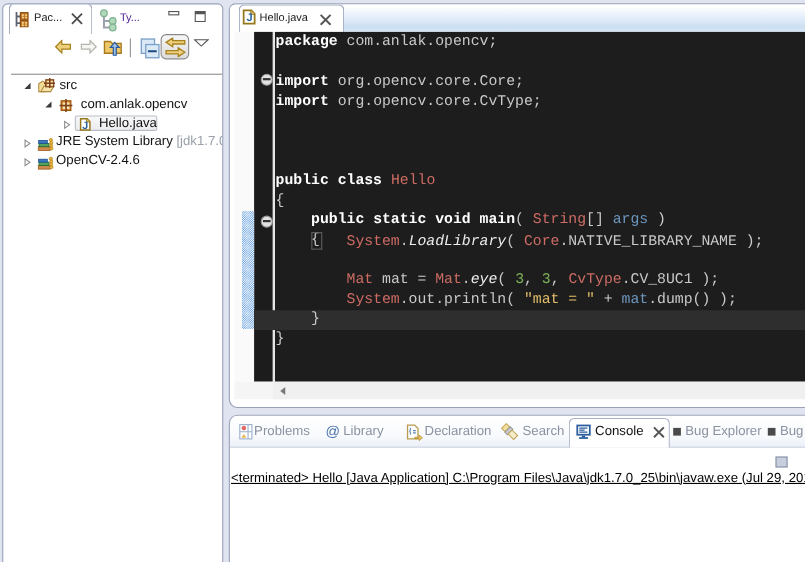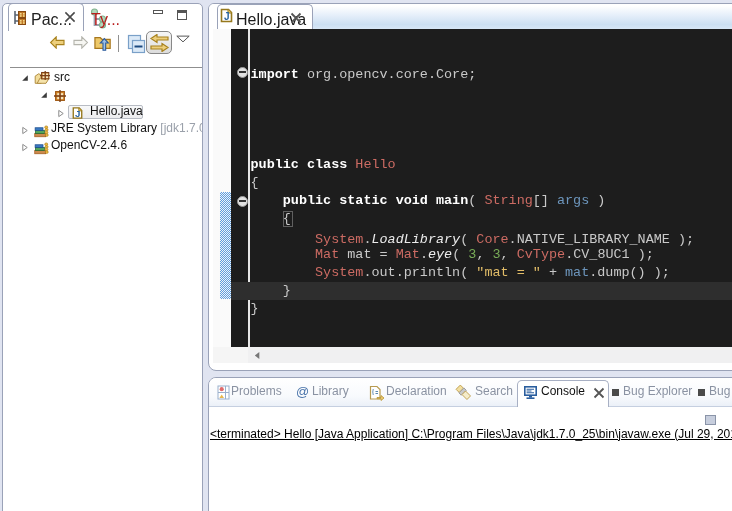--- a/index.html
+++ b/index.html
@@ -1,19 +1,19 @@
 <!DOCTYPE html>
 <html><head><meta charset="utf-8"><style>
 html,body{margin:0;padding:0}
 body{width:732px;height:511px;overflow:hidden;background:#e0e4f1;font-family:"Liberation Sans",sans-serif;position:relative}
 .abs{position:absolute}
 #leftp{position:absolute;left:2px;top:3px;width:199px;height:512px;background:#fff;border:1px solid #9aa2b8;border-radius:5px 5px 0 0;overflow:hidden}
 #edp{position:absolute;left:208px;top:3px;width:532px;height:366px;background:#fff;border:1px solid #9aa2b8;border-radius:6px 0 0 8px;overflow:hidden}
 #botp{position:absolute;left:208px;top:377px;width:532px;height:140px;background:#fff;border:1px solid #9aa2b8;border-radius:8px 0 0 0;overflow:hidden}
-.tabtxt{font-size:16px;color:#333}
+.tabtxt{font-size:10px;color:#333}
 .icon{position:absolute}
 #edtabbar{position:absolute;left:0;top:0;right:0;height:25px;background:#fff}
 #edtabgrad{position:absolute;left:103px;top:0;right:0;height:25px;background:linear-gradient(#ffffff 8%,#e9f1fb 40%,#ccdff2 82%,#d7e6f6)}
 #edtab{position:absolute;left:8px;top:0;width:96px;height:25px;background:#fff;border:1px solid #9aa2b8;border-bottom:none;border-radius:5px 5px 0 0;box-sizing:border-box}
 .codeline{position:absolute;white-space:pre;font-family:"Liberation Mono",monospace;font-size:13.45px;line-height:18px;color:#c9c9c9}
 .kw{color:#fff;font-weight:bold}
 .cls{color:#cc6b63}
 .mi{color:#ececec;font-style:italic}
 .num{color:#79ad58}
 .str{color:#e2bd68}
@@ -44,21 +44,21 @@
  <svg class="icon" style="left:61px;top:7px" width="12" height="12" viewBox="0 0 13 13">
       <path d="M1.5 1.5 L11.5 11.5 M11.5 1.5 L1.5 11.5" stroke="#4a4a4a" stroke-width="1.7"></path>
     </svg>
 
  <svg class="icon" style="left:87px;top:3px" width="18" height="22" viewBox="0 0 18 22">
    <path d="M4.5 7 V18 H10 M4.5 12 H10" stroke="#9aa0ad" stroke-width="1.8" fill="none"></path>
    <circle cx="4.5" cy="5" r="3" fill="#b2d8bc" stroke="#7fb28e" stroke-width="1.1"></circle>
    <circle cx="12.5" cy="12" r="3" fill="#b2d8bc" stroke="#7fb28e" stroke-width="1.1"></circle>
    <circle cx="12.5" cy="18" r="3" fill="#b2d8bc" stroke="#7fb28e" stroke-width="1.1"></circle>
  </svg>
- <div class="abs tabtxt" style="left:88px;top:7px;color:#b91c1c">Ty...</div>
+ <div class="abs tabtxt" style="left:106px;top:7px;color:#4c1d95">Ty...</div>
 
  <div class="abs" style="left:150px;top:6px;width:8px;height:2px;border:1.5px solid #555"></div>
  <div class="abs" style="left:174px;top:6px;width:8px;height:6px;border:1.5px solid #555;border-top-width:3px"></div>
 
  <svg class="icon" style="left:46px;top:32px" width="17" height="13" viewBox="0 0 19 15">
    <path d="M8 1 L1.5 7.5 L8 14 L8 10 L17 10 L17 5 L8 5 Z" fill="#edcf7c" stroke="#a8821e" stroke-width="1.3"></path>
  </svg>
  <svg class="icon" style="left:69px;top:32px" width="17" height="13" viewBox="0 0 19 15">
    <path d="M11 1 L17.5 7.5 L11 14 L11 10 L2 10 L2 5 L11 5 Z" fill="#f6f6f2" stroke="#b4b4ac" stroke-width="1.3"></path>
  </svg>
@@ -103,20 +103,21 @@
       <path d="M8.5 1.5 L8.5 8.5 L1.5 8.5 Z" fill="#3b3b3b"></path>
     </svg>
  <svg class="icon" style="left:51px;top:85.5px" width="12" height="12" viewBox="0 0 15 15">
    <rect x="2" y="2" width="11" height="11" fill="#d8882a" stroke="#a05a14" stroke-width="1.4"></rect>
    <rect x="4" y="4" width="3" height="3" fill="#f5e6c0"></rect>
       <rect x="8.4" y="4" width="3" height="3" fill="#f5e6c0"></rect>
    <rect x="4" y="8.4" width="3" height="3" fill="#f5e6c0"></rect>
       <rect x="8.4" y="8.4" width="3" height="3" fill="#f5e6c0"></rect>
    <path d="M7.5 0 V15 M0 7.5 H15" stroke="#7a4018" stroke-width="1.7"></path>
  </svg>
+ <div class="abs" style="left:70.5px;top:81.5px;font-size:12px;line-height:17px;color:#111">com.anlak.opencv</div>
  <svg class="icon" style="left:54px;top:104.5px" width="8" height="9" viewBox="0 0 9 10">
       <path d="M2 1.5 L7 5 L2 8.5 Z" fill="#fff" stroke="#8a8a8a" stroke-width="1.1"></path>
     </svg>
  <div class="abs" style="left:65px;top:100.5px;width:75px;height:14px;background:linear-gradient(#f7f8f9,#ececee);border:1px solid #b8bcc4;border-radius:2px;box-sizing:border-box"></div>
  <svg class="icon" style="left:69px;top:101.5px" width="11" height="14" viewBox="0 0 13 15">
    <path d="M1.5 1.5 H8.5 L11.5 4.5 V13.5 H1.5 Z" fill="#fff" stroke="#96781c" stroke-width="1.6"></path>
    <path d="M8 1.5 L8 5 L11.5 5" fill="#e8c96a" stroke="#96781c" stroke-width="1"></path>
    <text x="3.4" y="12.3" font-family="Liberation Sans" font-weight="bold" font-size="11.5" fill="#2a64a0">J</text>
  </svg>
  <div class="abs" style="left:87px;top:98.5px;font-size:12px;line-height:17px;color:#111">Hello.java</div>
@@ -173,27 +174,29 @@
 
  <div class="abs" style="left:11px;top:188px;width:11px;height:107px;background-color:#eef4fb;background-image:linear-gradient(45deg,#619ddb 25%,transparent 25%,transparent 75%,#619ddb 75%),linear-gradient(45deg,#619ddb 25%,transparent 25%,transparent 75%,#619ddb 75%);background-size:2px 2px;background-position:0 0,1px 1px"></div>
 
  <div class="abs" style="left:22px;top:278px;right:0;height:18px;background:#2e2e2e"></div>
 
  <div class="abs" style="left:28px;top:62.5px;width:11px;height:11px;border-radius:6px;background:#e2e2e2;border:1px solid #9a9a9a;box-sizing:border-box"></div>
  <div class="abs" style="left:30px;top:67px;width:7px;height:2px;background:#333"></div>
  <div class="abs" style="left:28px;top:191.5px;width:11px;height:11px;border-radius:6px;background:#e2e2e2;border:1px solid #9a9a9a;box-sizing:border-box"></div>
  <div class="abs" style="left:30px;top:196px;width:7px;height:2px;background:#333"></div>
 
+ <div class="codeline" style="left:41.5px;top:26px"><span class="kw">package</span> com.anlak.opencv;</div>
  <div class="codeline" style="left:41.5px;top:62px"><span class="kw">import</span> org.opencv.core.Core;</div>
+ <div class="codeline" style="left:41.5px;top:80px"><span class="kw">import</span> org.opencv.core.CvType;</div>
  <div class="codeline" style="left:41.5px;top:152px"><span class="kw">public class</span> <span class="cls">Hello</span></div>
  <div class="codeline" style="left:41.5px;top:170px">{</div>
  <div class="codeline" style="left:41.5px;top:188px">    <span class="kw">public static void main</span>( <span class="cls">String</span>[] <span class="var">args</span> )</div>
  <div class="codeline" style="left:41.5px;top:206px">    {</div>
  <div class="abs" style="left:73.5px;top:206.5px;width:10px;height:16px;border:1px solid #606060;box-sizing:border-box"></div>
- <div class="codeline" style="left:41.5px;top:227px">        <span class="cls">System</span>.<span class="mi">LoadLibrary</span>( <span class="cls">Core</span>.NATIVE_LIBRARY_NAME );</div>
+ <div class="codeline" style="left:41.5px;top:208px">        <span class="cls">System</span>.<span class="mi">LoadLibrary</span>( <span class="cls">Core</span>.NATIVE_LIBRARY_NAME );</div>
  <div class="codeline" style="left:41.5px;top:242px">        <span class="cls">Mat</span> mat = <span class="cls">Mat</span>.<span class="mi">eye</span>( <span class="num">3</span>, <span class="num">3</span>, <span class="cls">CvType</span>.CV_8UC1 );</div>
  <div class="codeline" style="left:41.5px;top:260px">        <span class="cls">System</span>.out.println( <span class="str">"mat = "</span> + <span class="var">mat</span>.dump() );</div>
  <div class="codeline" style="left:41.5px;top:278px">    }</div>
  <div class="codeline" style="left:41.5px;top:296px">}</div>
 
  <div class="abs" style="left:4px;top:343px;width:35px;height:16px;background:#f5f5f5"></div>
  <div class="abs" style="left:39px;top:343px;right:0;height:16px;background:#f0f0f1"></div>
  <svg class="icon" style="left:44px;top:347px" width="9" height="9" viewBox="0 0 10 10">
       <path d="M7 1 L2 5 L7 9 Z" fill="#777"></path>
     </svg>

